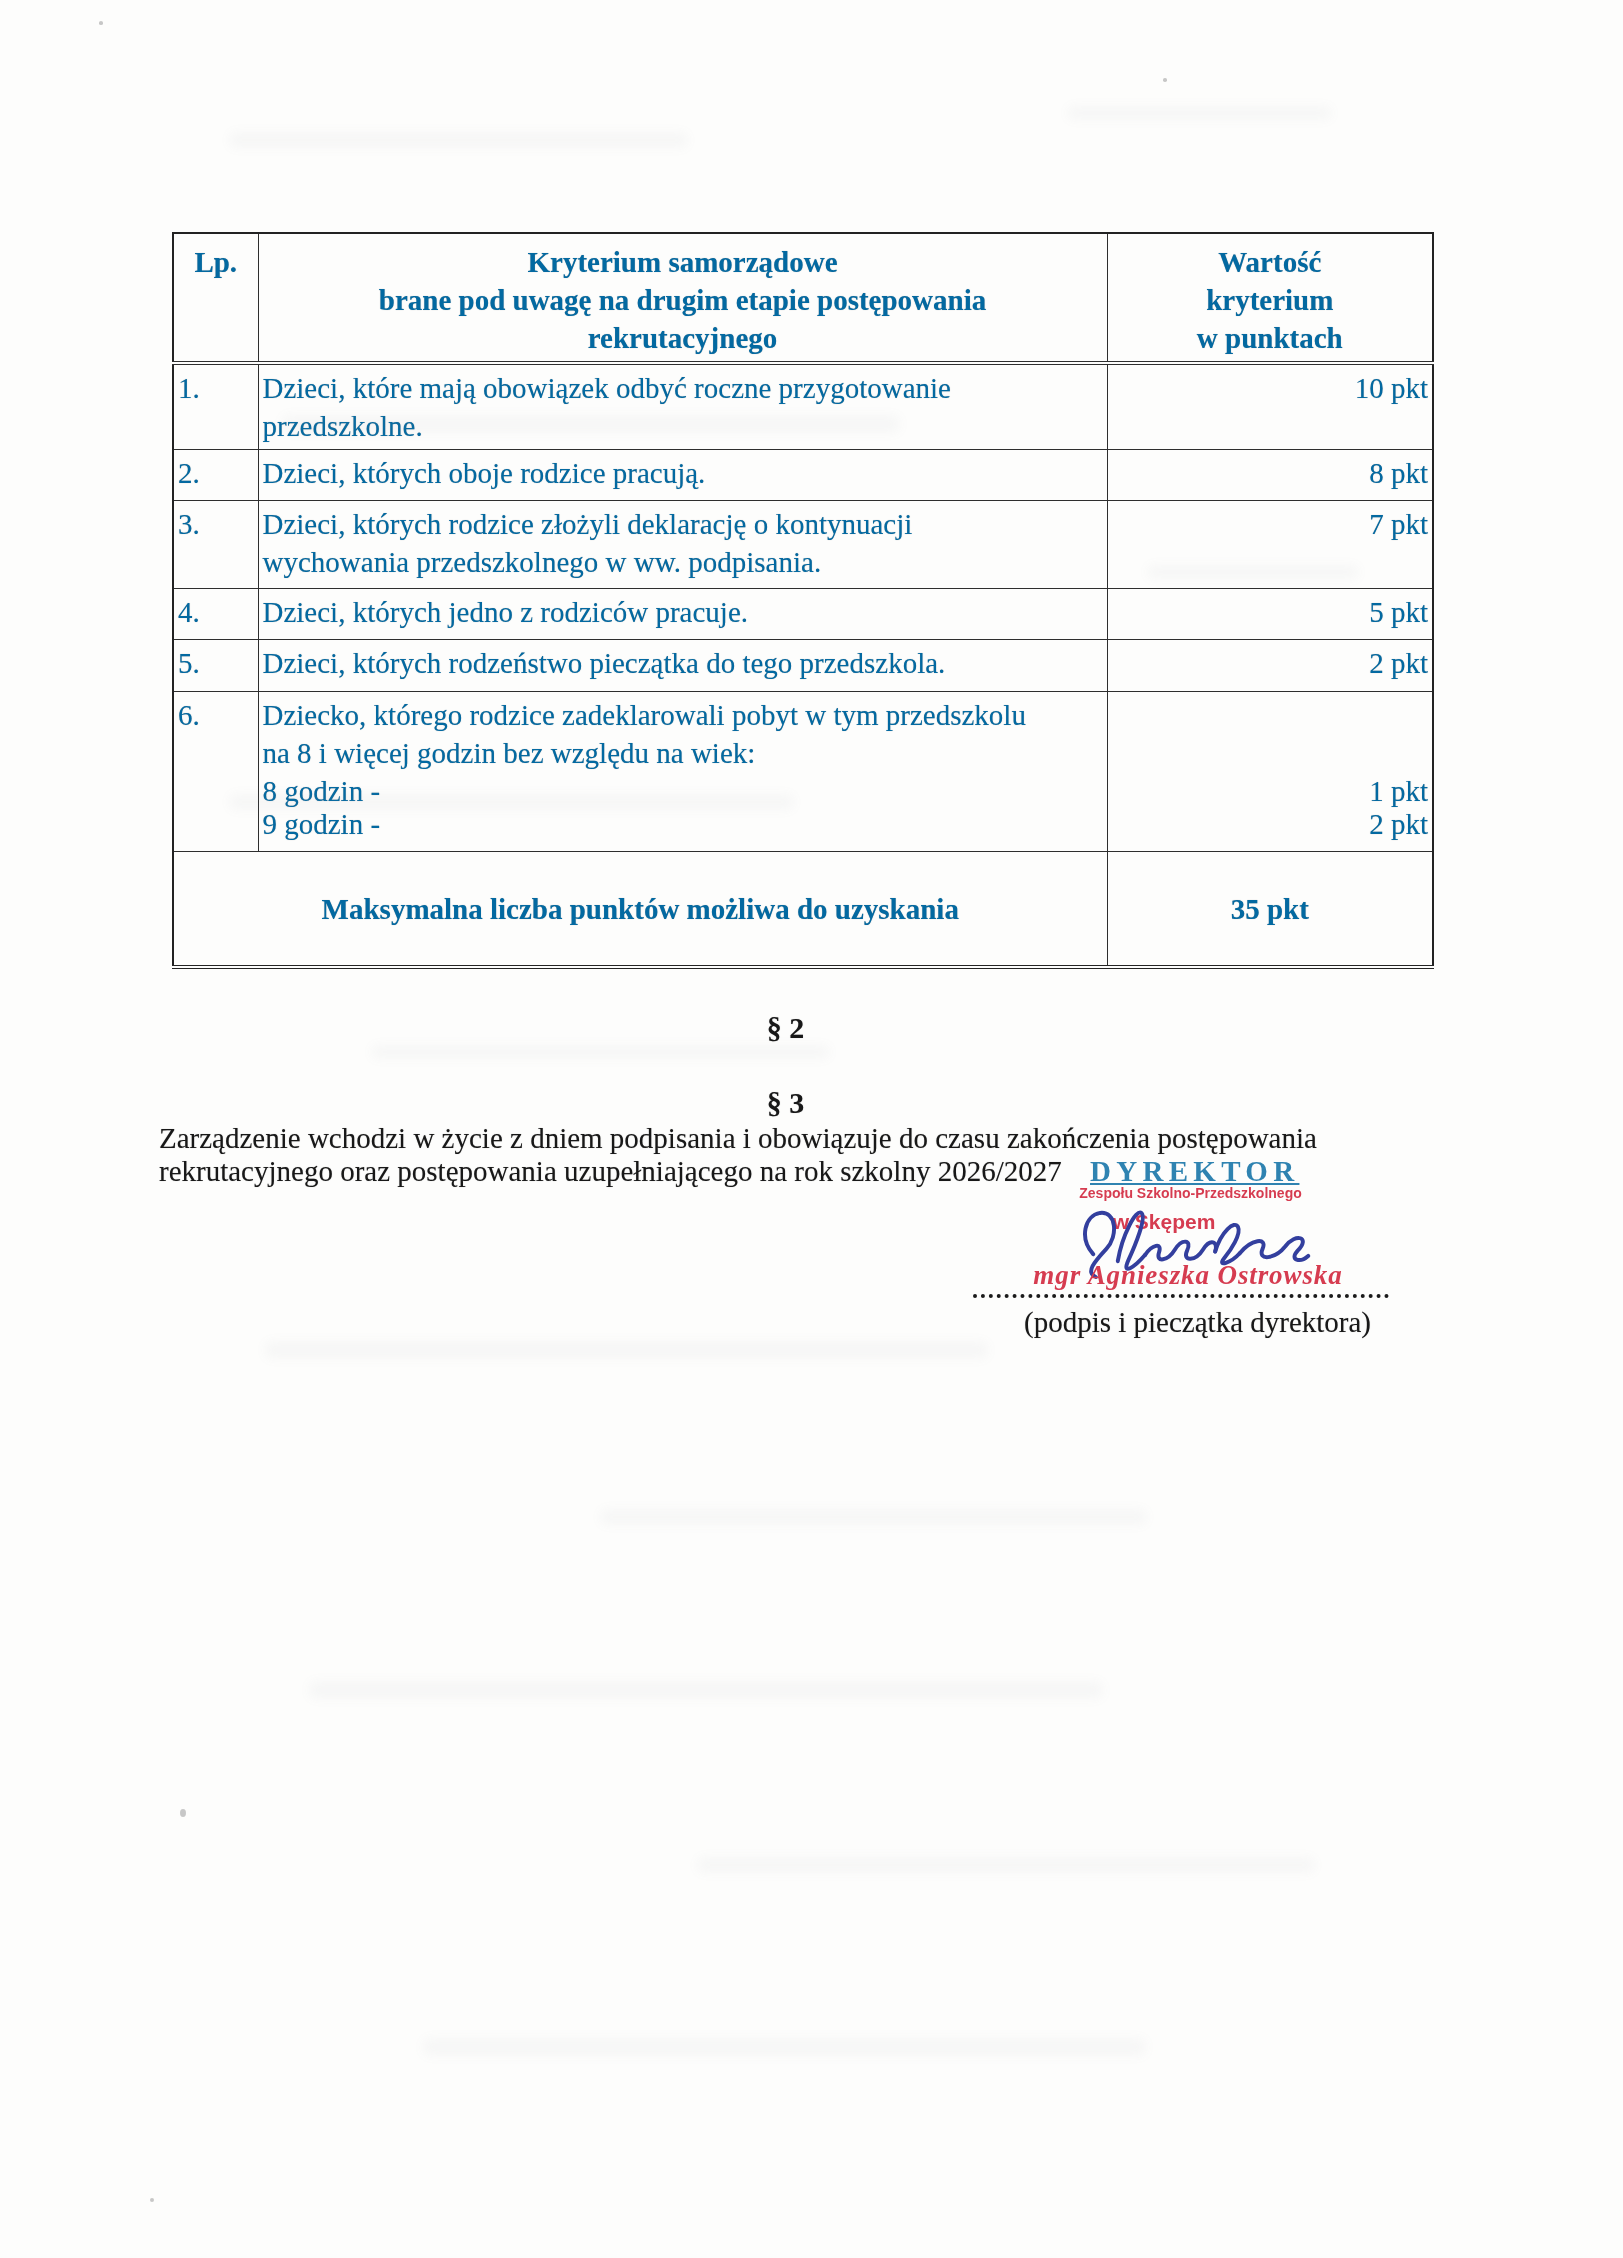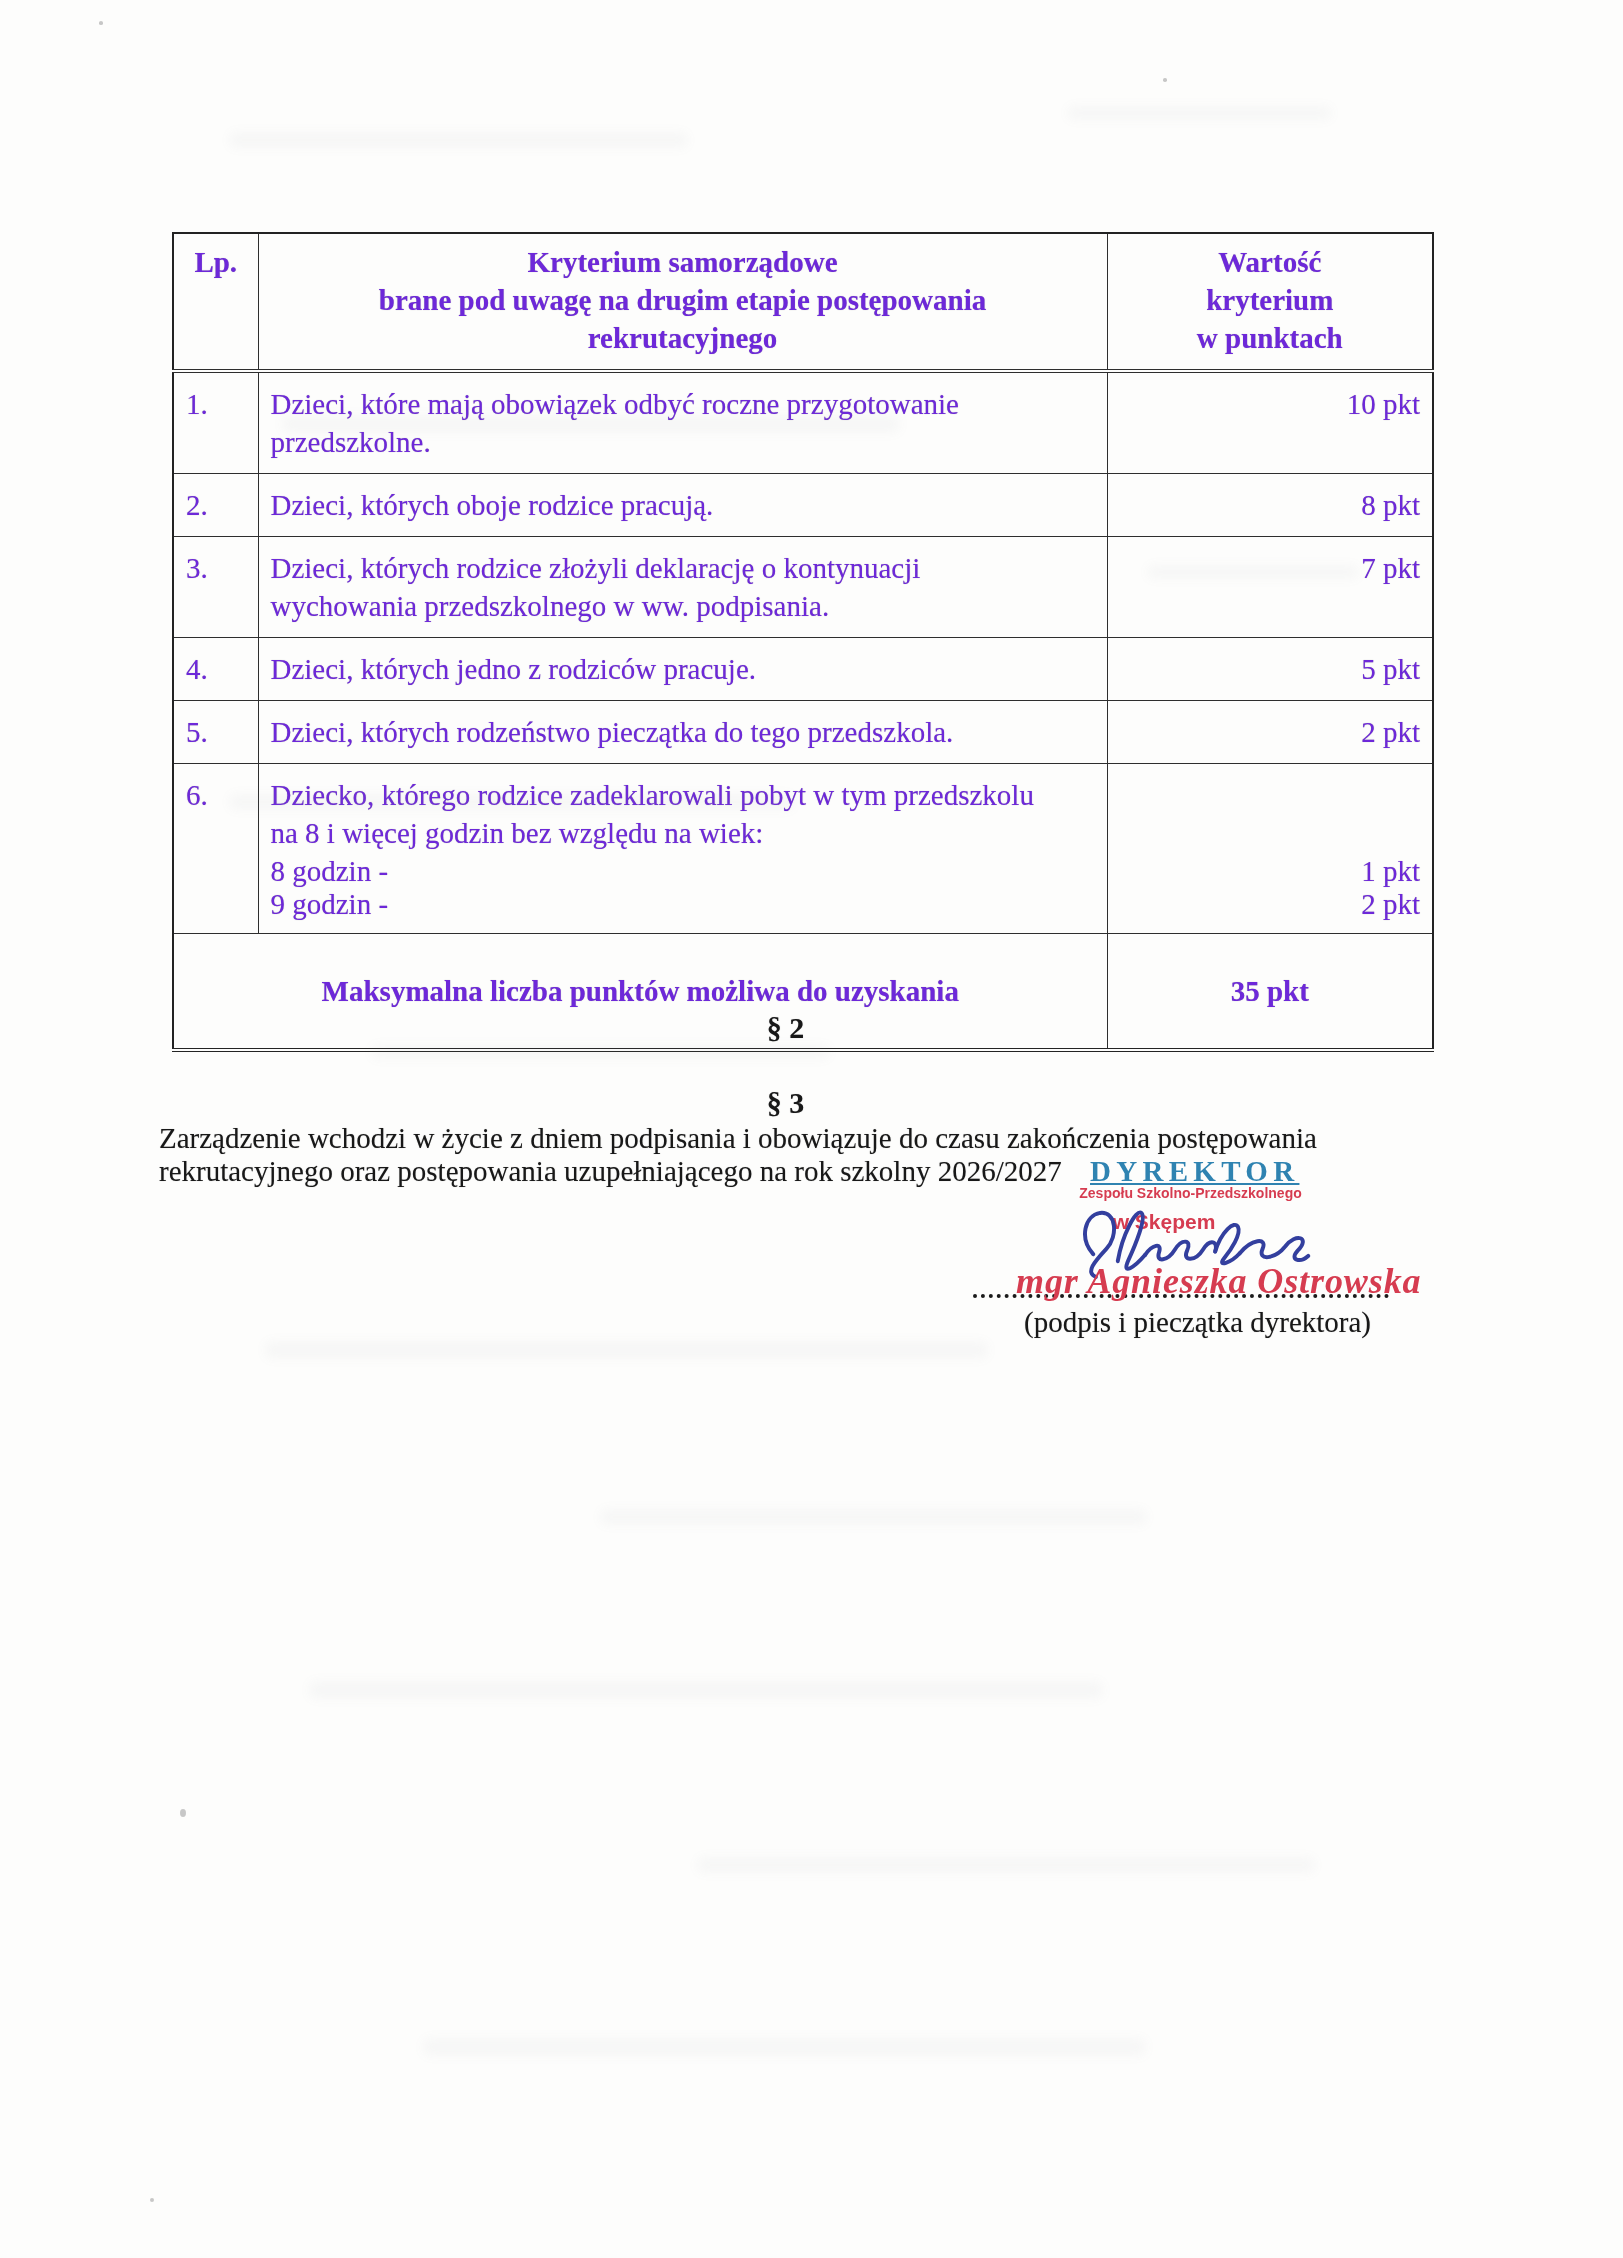--- a/index.html
+++ b/index.html
@@ -2,21 +2,21 @@
 <html style="font-size:14px"><head>
 <meta charset="utf-8">
 <style>
   html,body{margin:0;padding:0;background:#ffffff;}
   body{width:1623px;height:2258px;position:relative;font-family:"Liberation Serif",serif;}
   .page{position:absolute;left:0;top:0;width:1623px;height:2258px;background:#fdfdfc;overflow:hidden;}
   .ink{color:#181818;text-shadow:0 0 0.9px rgba(30,30,30,.35);}
 
   
   table.criteria{position:absolute;left:172px;top:232px;width:1259px;border-collapse:collapse;table-layout:fixed;}
-  table.criteria td,table.criteria th{border:1.8px solid #2e2e2e;vertical-align:top;font-size:29px;line-height:38px;padding:12px;color:#6d28d9;text-shadow:0 0 0.9px rgba(30,30,30,.35);}
+  table.criteria td,table.criteria th{border:1.8px solid #2e2e2e;vertical-align:top;font-size:29px;line-height:38px;padding:4px;color:#0369a1;text-shadow:0 0 0.9px rgba(30,30,30,.35);}
   table.criteria{border:2.6px solid #222;}
   tr.hdr th{font-weight:bold;text-align:center;padding-top:8.8px;border-bottom:4.4px double #2e2e2e;}
   .cell-no{padding:6.2px 0 0 14px;}
   .cell-text{padding:7px 10.6px 0 15px;}
   .cell-pts{text-align:right;padding-top:7px;}
   .row-line{white-space:nowrap;}
   .sub-label{text-align:left;padding-right:113px;line-height:33px;white-space:nowrap;}
   .sub-gap{height:3.5px;}
   .pts-spacer{height:79px;}
   .pts-line{line-height:33px;}
@@ -24,21 +24,21 @@
 
   
   .para-heading{position:absolute;left:159px;width:1253px;text-align:center;font-weight:bold;font-size:30px;white-space:nowrap;}
   .para-line{position:absolute;left:159px;font-size:29px;white-space:nowrap;}
 
   
   .stamp-title{position:absolute;left:1090px;top:1155px;font-weight:bold;font-size:29px;letter-spacing:5.3px;opacity:.82;white-space:nowrap;}
   .stamp-org{position:absolute;left:1023px;top:1185px;width:335px;text-align:center;font-family:"Liberation Sans",sans-serif;font-weight:bold;font-size:14px;white-space:nowrap;}
   .stamp-loc{position:absolute;left:1023px;top:1210px;width:282px;text-align:center;font-family:"Liberation Sans",sans-serif;font-weight:bold;font-size:21px;}
   .sig-wrap{position:absolute;left:1066px;top:1198px;width:265px;height:86px;}
-  .stamp-name{position:absolute;left:1016px;top:1260px;width:344px;text-align:center;font-weight:bold;font-style:italic;font-size:36px;letter-spacing:0.9px;white-space:nowrap;}
+  .stamp-name{position:absolute;left:1016px;top:1260px;width:344px;text-align:center;font-weight:bold;font-style:italic;font-size:27px;letter-spacing:0.9px;white-space:nowrap;}
   .dots-line{position:absolute;left:973px;top:1260px;width:416px;height:34px;border-bottom:4.4px dotted #1b1b1b;}
   .sig-caption{position:absolute;left:1022px;top:1306px;width:351px;text-align:center;font-size:29px;}
 
   
   .ghost{position:absolute;background:#8a8f98;opacity:.055;filter:blur(5.3px);border-radius:7px;}
   .speck{position:absolute;background:#9a9a9a;border-radius:50%;opacity:.55;}
 </style>
 </head>
 <body>
 

